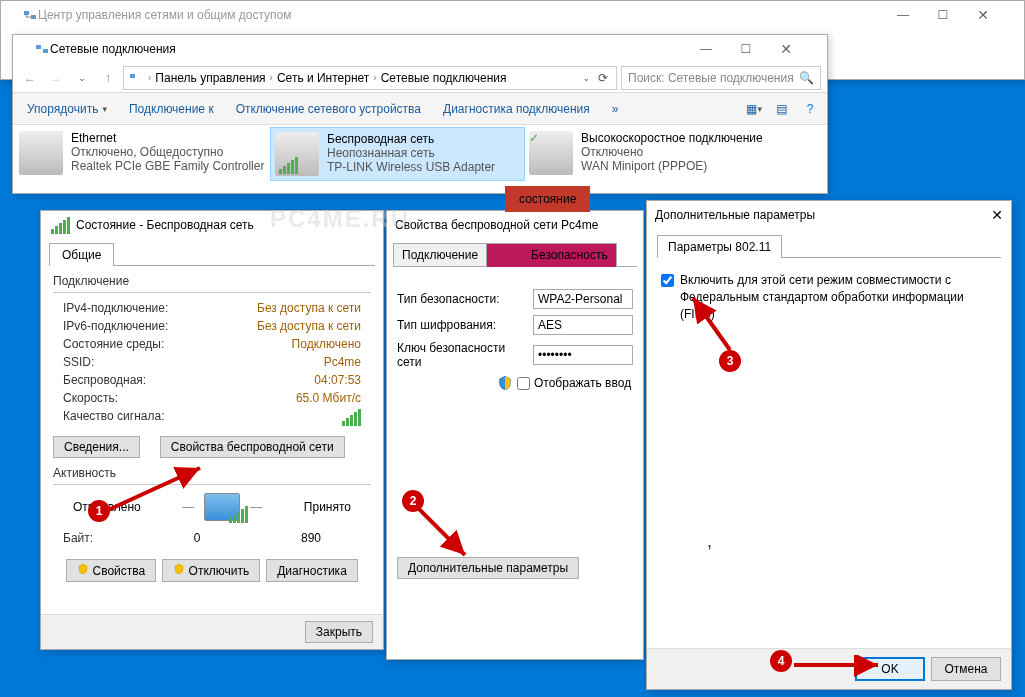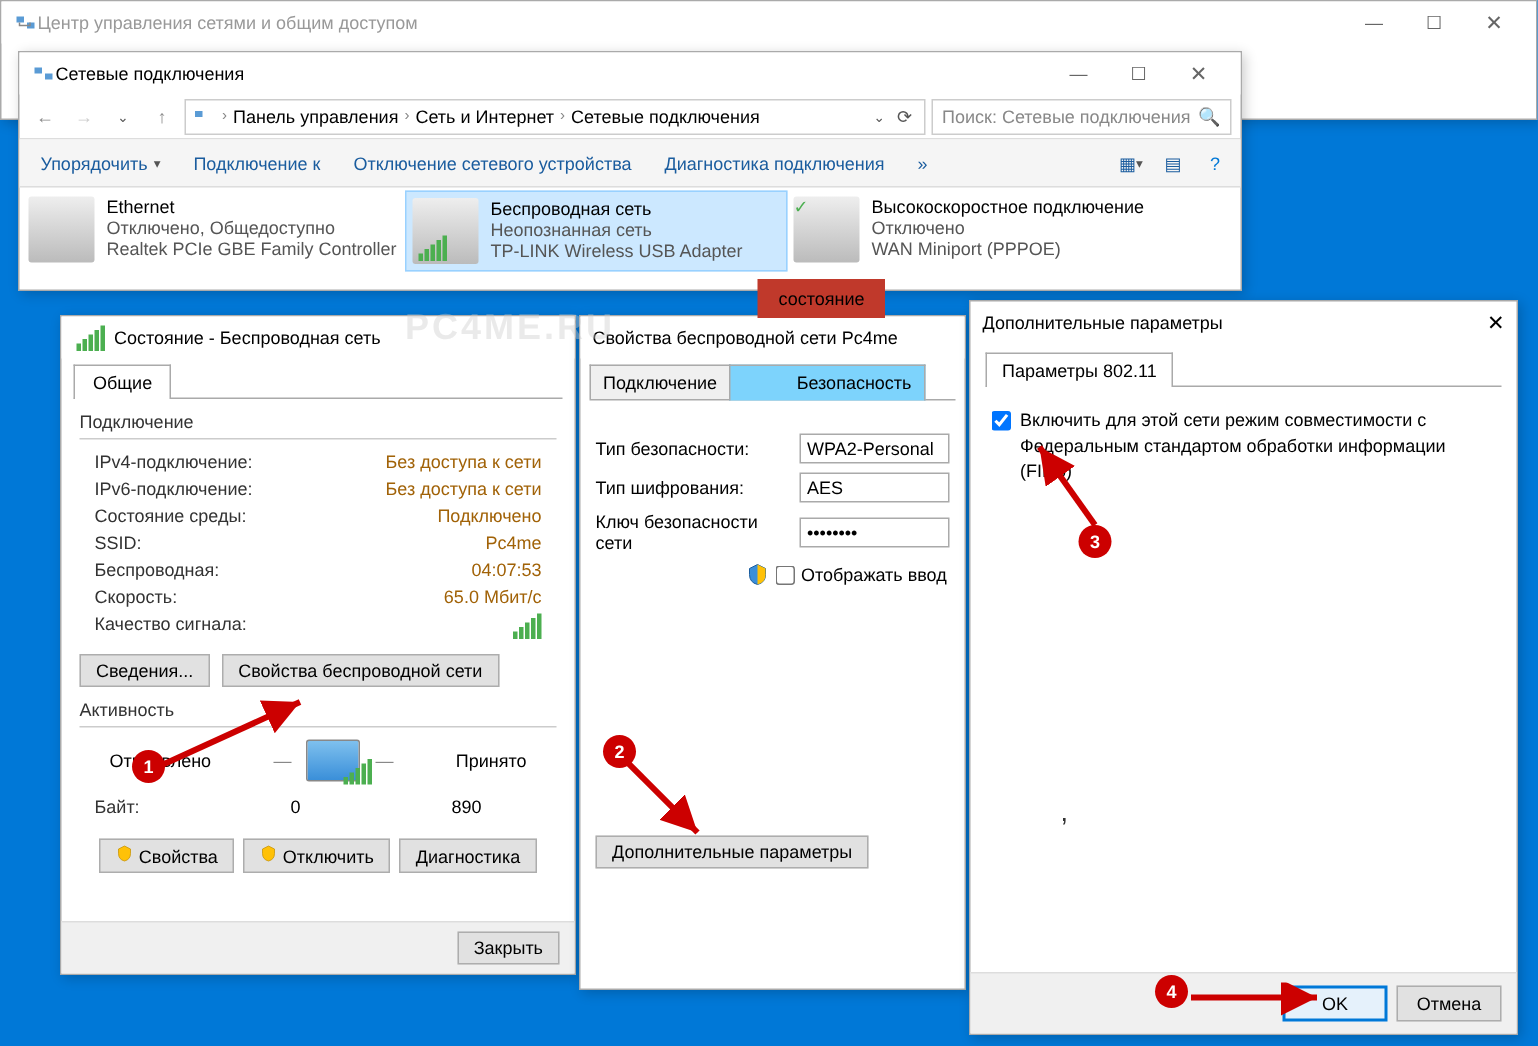--- a/index.html
+++ b/index.html
@@ -1,19 +1,19 @@
 <!DOCTYPE html>
 <html><head>
 <meta charset="utf-8">
 <style>
 * { box-sizing: border-box; margin: 0; padding: 0; font-family: 'Segoe UI', Tahoma, sans-serif; font-size: 12px; }
 body { background: #0078d7; width: 1025px; height: 697px; position: relative; overflow: hidden; }
 
 .window { position: absolute; background: #fff; border: 1px solid #aaa; box-shadow: 2px 2px 8px rgba(0,0,0,0.2); }
-.titlebar { height: 28px; display: flex; align-items: center; padding: 0 8px; background: #fff; color: #999; }
+.titlebar { height: 28px; display: flex; align-items: center; padding: 0 21px; background: #fff; color: #999; }
 .titlebar.active { color: #000; }
 .titlebar .title { flex: 1; }
 .win-controls { display: flex; gap: 0; }
 .win-btn { width: 40px; height: 28px; display: flex; align-items: center; justify-content: center; color: #666; cursor: pointer; }
 
 
 #win1 { left: 0; top: 0; width: 1025px; height: 80px; }
 
 
 #win2 { left: 12px; top: 34px; width: 816px; height: 160px; }
@@ -38,42 +38,42 @@
 .w3-title { height: 28px; display: flex; align-items: center; padding: 0 8px; background: #fff; }
 .tabbar { display: flex; border-bottom: 1px solid #aaa; margin: 4px 8px 0; }
 .tab { padding: 4px 12px; border: 1px solid #aaa; border-bottom: none; background: #fff; margin-bottom: -1px; }
 .tab.active { background: #fff; }
 .group { margin: 8px 12px; }
 .group-title { color: #333; margin-bottom: 4px; }
 .hr { height: 1px; background: #ccc; margin: 2px 0 6px; }
 .row { display: flex; justify-content: space-between; padding: 2px 10px; }
 .row .k { color: #333; }
 .row .v { color: #a16207; }
-.btnrow { display: flex; gap: 8px; margin: 8px 12px; }
+.btnrow { display: flex; gap: 20px; margin: 8px 12px; }
 .btn { border: 1px solid #adadad; background: #e1e1e1; padding: 3px 10px; cursor: pointer; }
 .activity { display: flex; align-items: center; justify-content: space-between; margin: 8px 20px; }
 .act-mid { display: flex; align-items: center; gap: 10px; }
 .dash { color: #888; }
 .monitor-icon { width: 36px; height: 28px; background: linear-gradient(#7ec0ee,#3a8fd9); border: 1px solid #888; border-radius: 2px; position: relative; }
 .signal { display: inline-flex; gap: 1px; align-items: flex-end; margin-left: 2px; }
 .signal span { width: 3px; background: #4caf50; }
 .signal span:nth-child(1){height:5px}
 .signal span:nth-child(2){height:8px}
 .signal span:nth-child(3){height:11px}
 .signal span:nth-child(4){height:14px}
 .signal span:nth-child(5){height:17px}
 .btnrow2 { display: flex; gap: 6px; margin: 12px 12px; justify-content: center; }
 .shield { width: 12px; height: 12px; display: inline-block; }
 .closebar { display: flex; justify-content: flex-end; padding: 6px 10px; border-top: 1px solid #ddd; background: #f0f0f0; position: absolute; bottom: 0; left: 0; right: 0; }
 
 
 #win4 { left: 386px; top: 210px; width: 258px; height: 450px; background: #fff; }
 .tabbar4 { display: flex; border-bottom: 1px solid #aaa; margin: 4px 6px 0; }
 .tab4 { padding: 4px 8px; border: 1px solid #aaa; border-bottom: none; background: #f0f0f0; margin-right: -1px; }
-.tab4.active { background: #7dd3fc; margin-bottom: -1px; padding-left: 44px; }
+.tab4.active { background: #be185d; margin-bottom: -1px; padding-left: 44px; }
 .proprow { display: flex; align-items: center; margin: 6px 10px; gap: 6px; }
 .proprow .lbl { width: 130px; }
 .combo, .txtin { border: 1px solid #aaa; padding: 2px 4px; flex: 1; background: #fff; height: 20px; }
 .combo { display: flex; align-items: center; justify-content: space-between; }
 .chk { display: flex; align-items: center; gap: 4px; margin: 6px 10px; }
 
 
 #win5 { left: 646px; top: 200px; width: 366px; height: 490px; background: #fff; }
 .w5-title { height: 28px; display: flex; align-items: center; justify-content: space-between; padding: 0 8px; }
 .tabbar5 { display: flex; border-bottom: 1px solid #aaa; margin: 6px 10px 0; }

